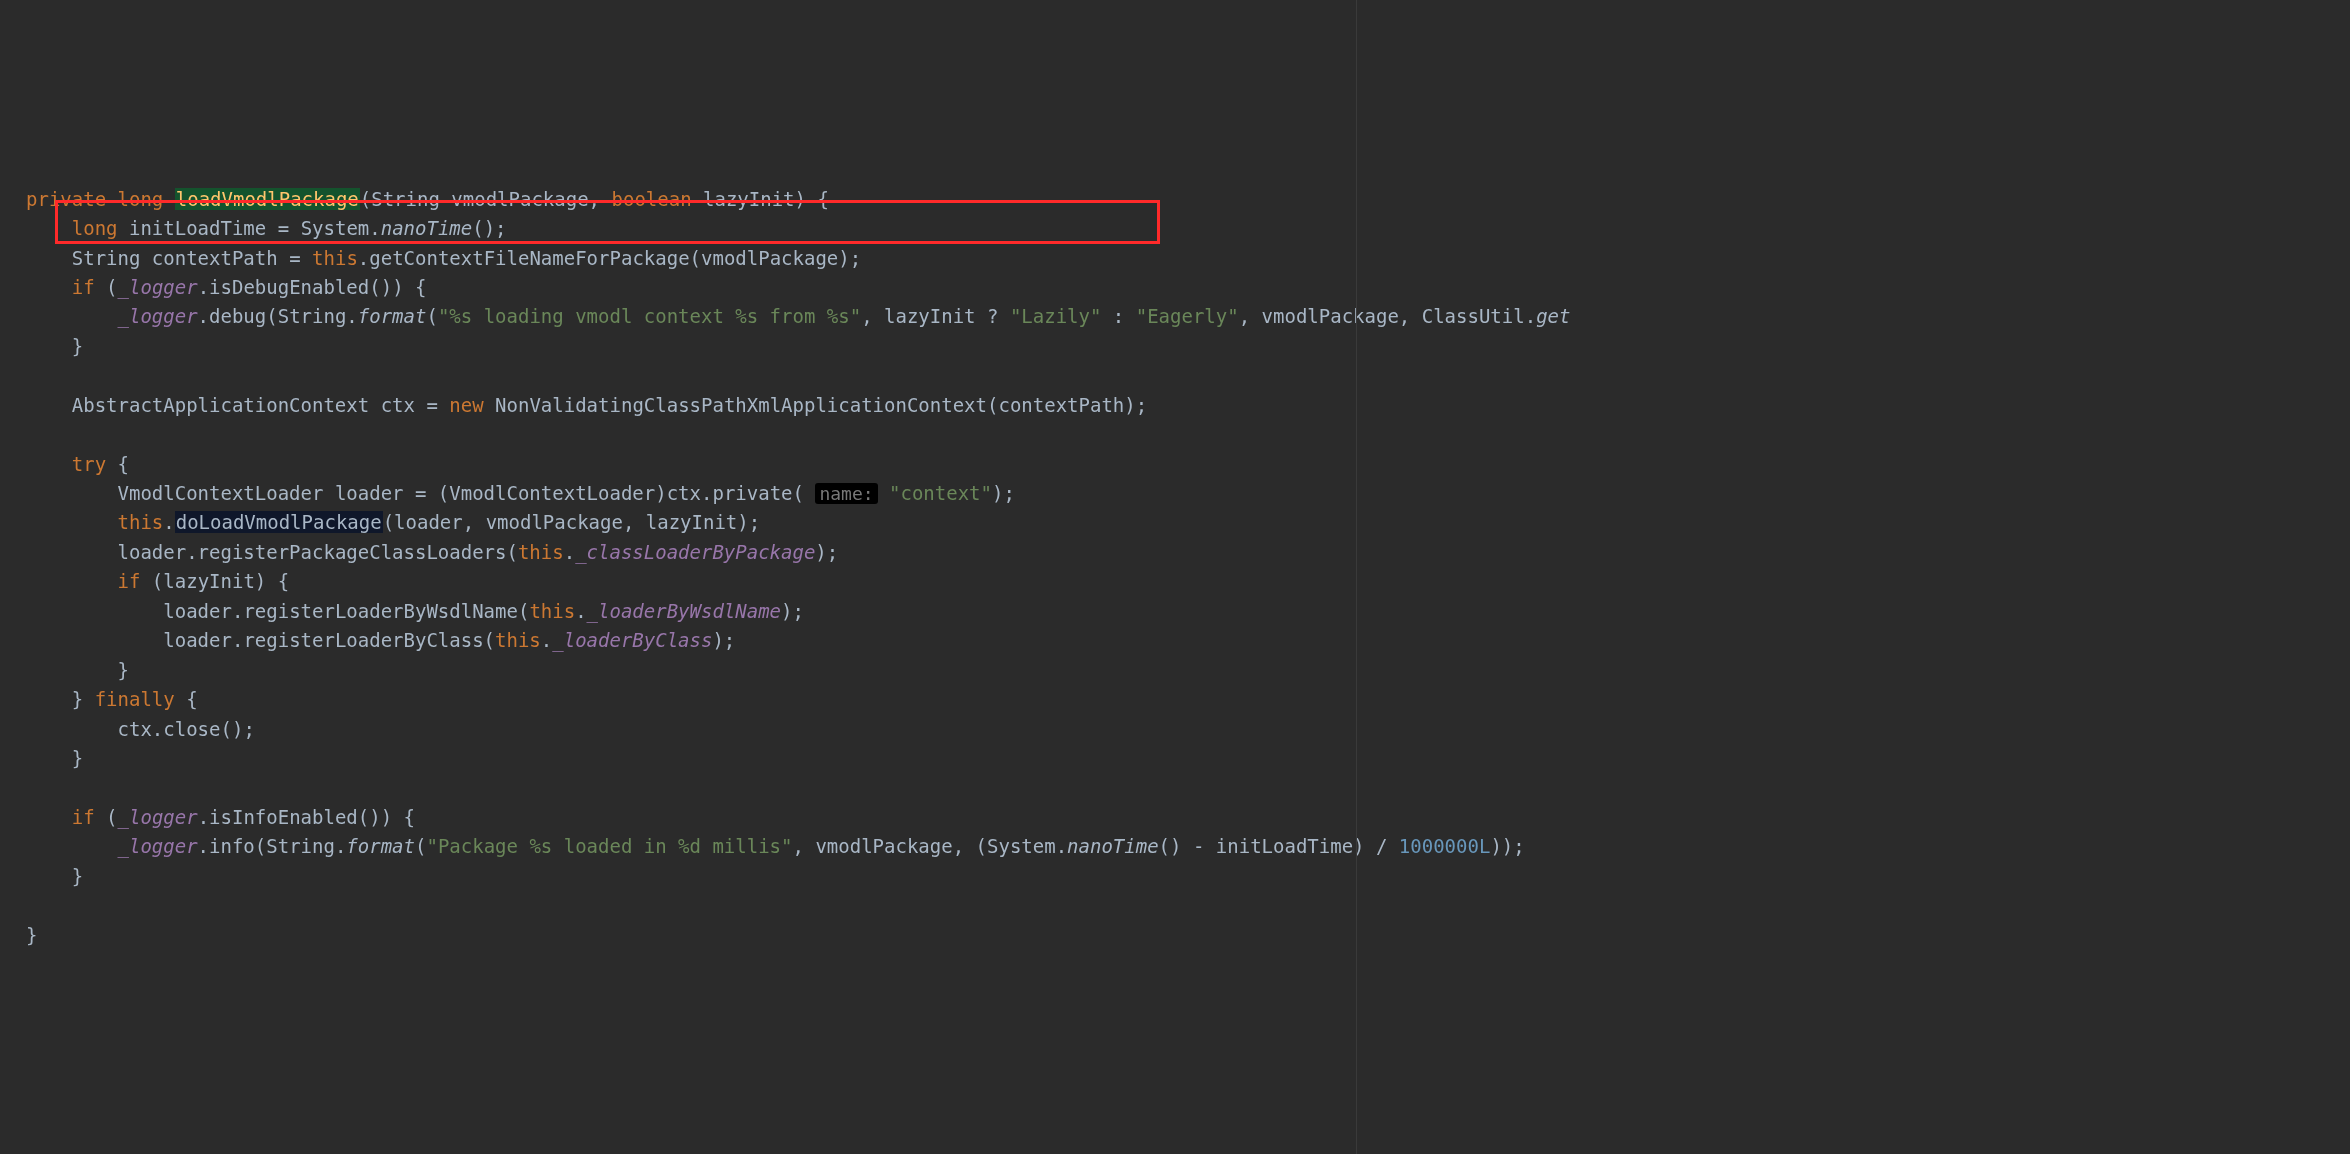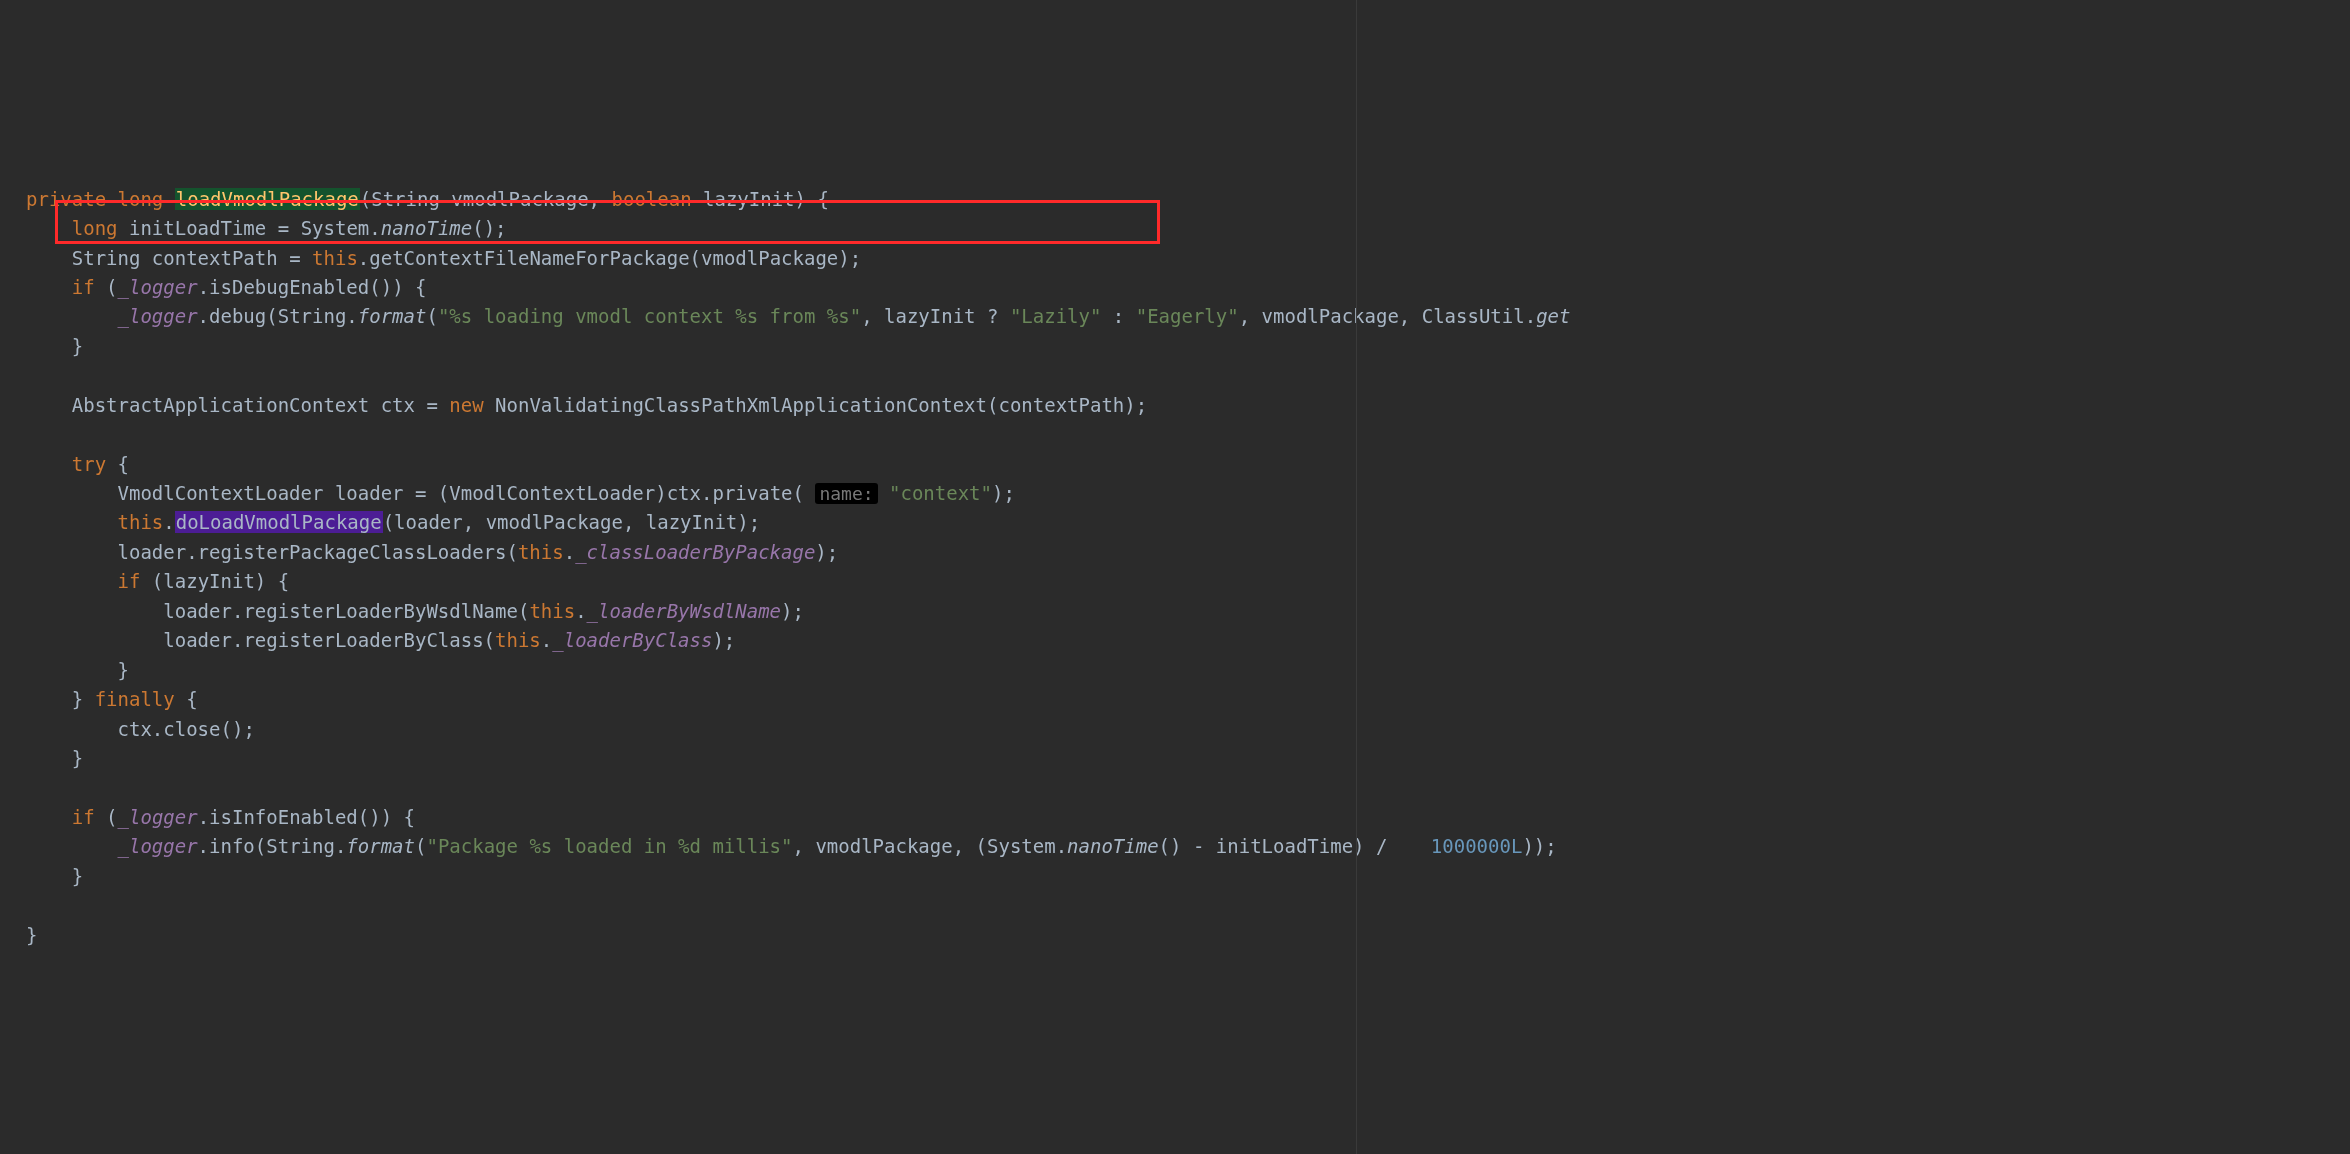--- a/index.html
+++ b/index.html
@@ -10,25 +10,25 @@
     line-height: 1.55;
     color: #a9b7c6;
     padding: 8px 0 8px 26px;
     overflow: hidden;
     white-space: pre;
     position: relative;
   }
   .kw { color: #cc7832; }
   .type { color: #a9b7c6; }
   .method-decl-hl { color: #ffc66d; background: #14532d; padding: 0 1px; }
-  .method-call-hl { color: #a9b7c6; background: #4c1d95; padding: 0 1px; }
+  .method-call-hl { color: #a9b7c6; background: #0f172a; padding: 0 1px; }
   .field-italic { color: #9876aa; font-style: italic; }
   .static-italic { color: #a9b7c6; font-style: italic; }
   .str { color: #6a8759; }
-  .num { color: #6897bb; margin-left: 32px; }
+  .num { color: #6897bb; }
   .param-hint { color: #787878; background: #000000; border-radius: 3px; padding: 0 4px; font-size: 18px; }
   .punct { color: #a9b7c6; }
   .thiskw { color: #cc7832; }
   .highlight-box {
     border: 3px solid #ff2a2a;
     position: absolute;
     pointer-events: none;
   }
   .ruler {
     position: absolute;

